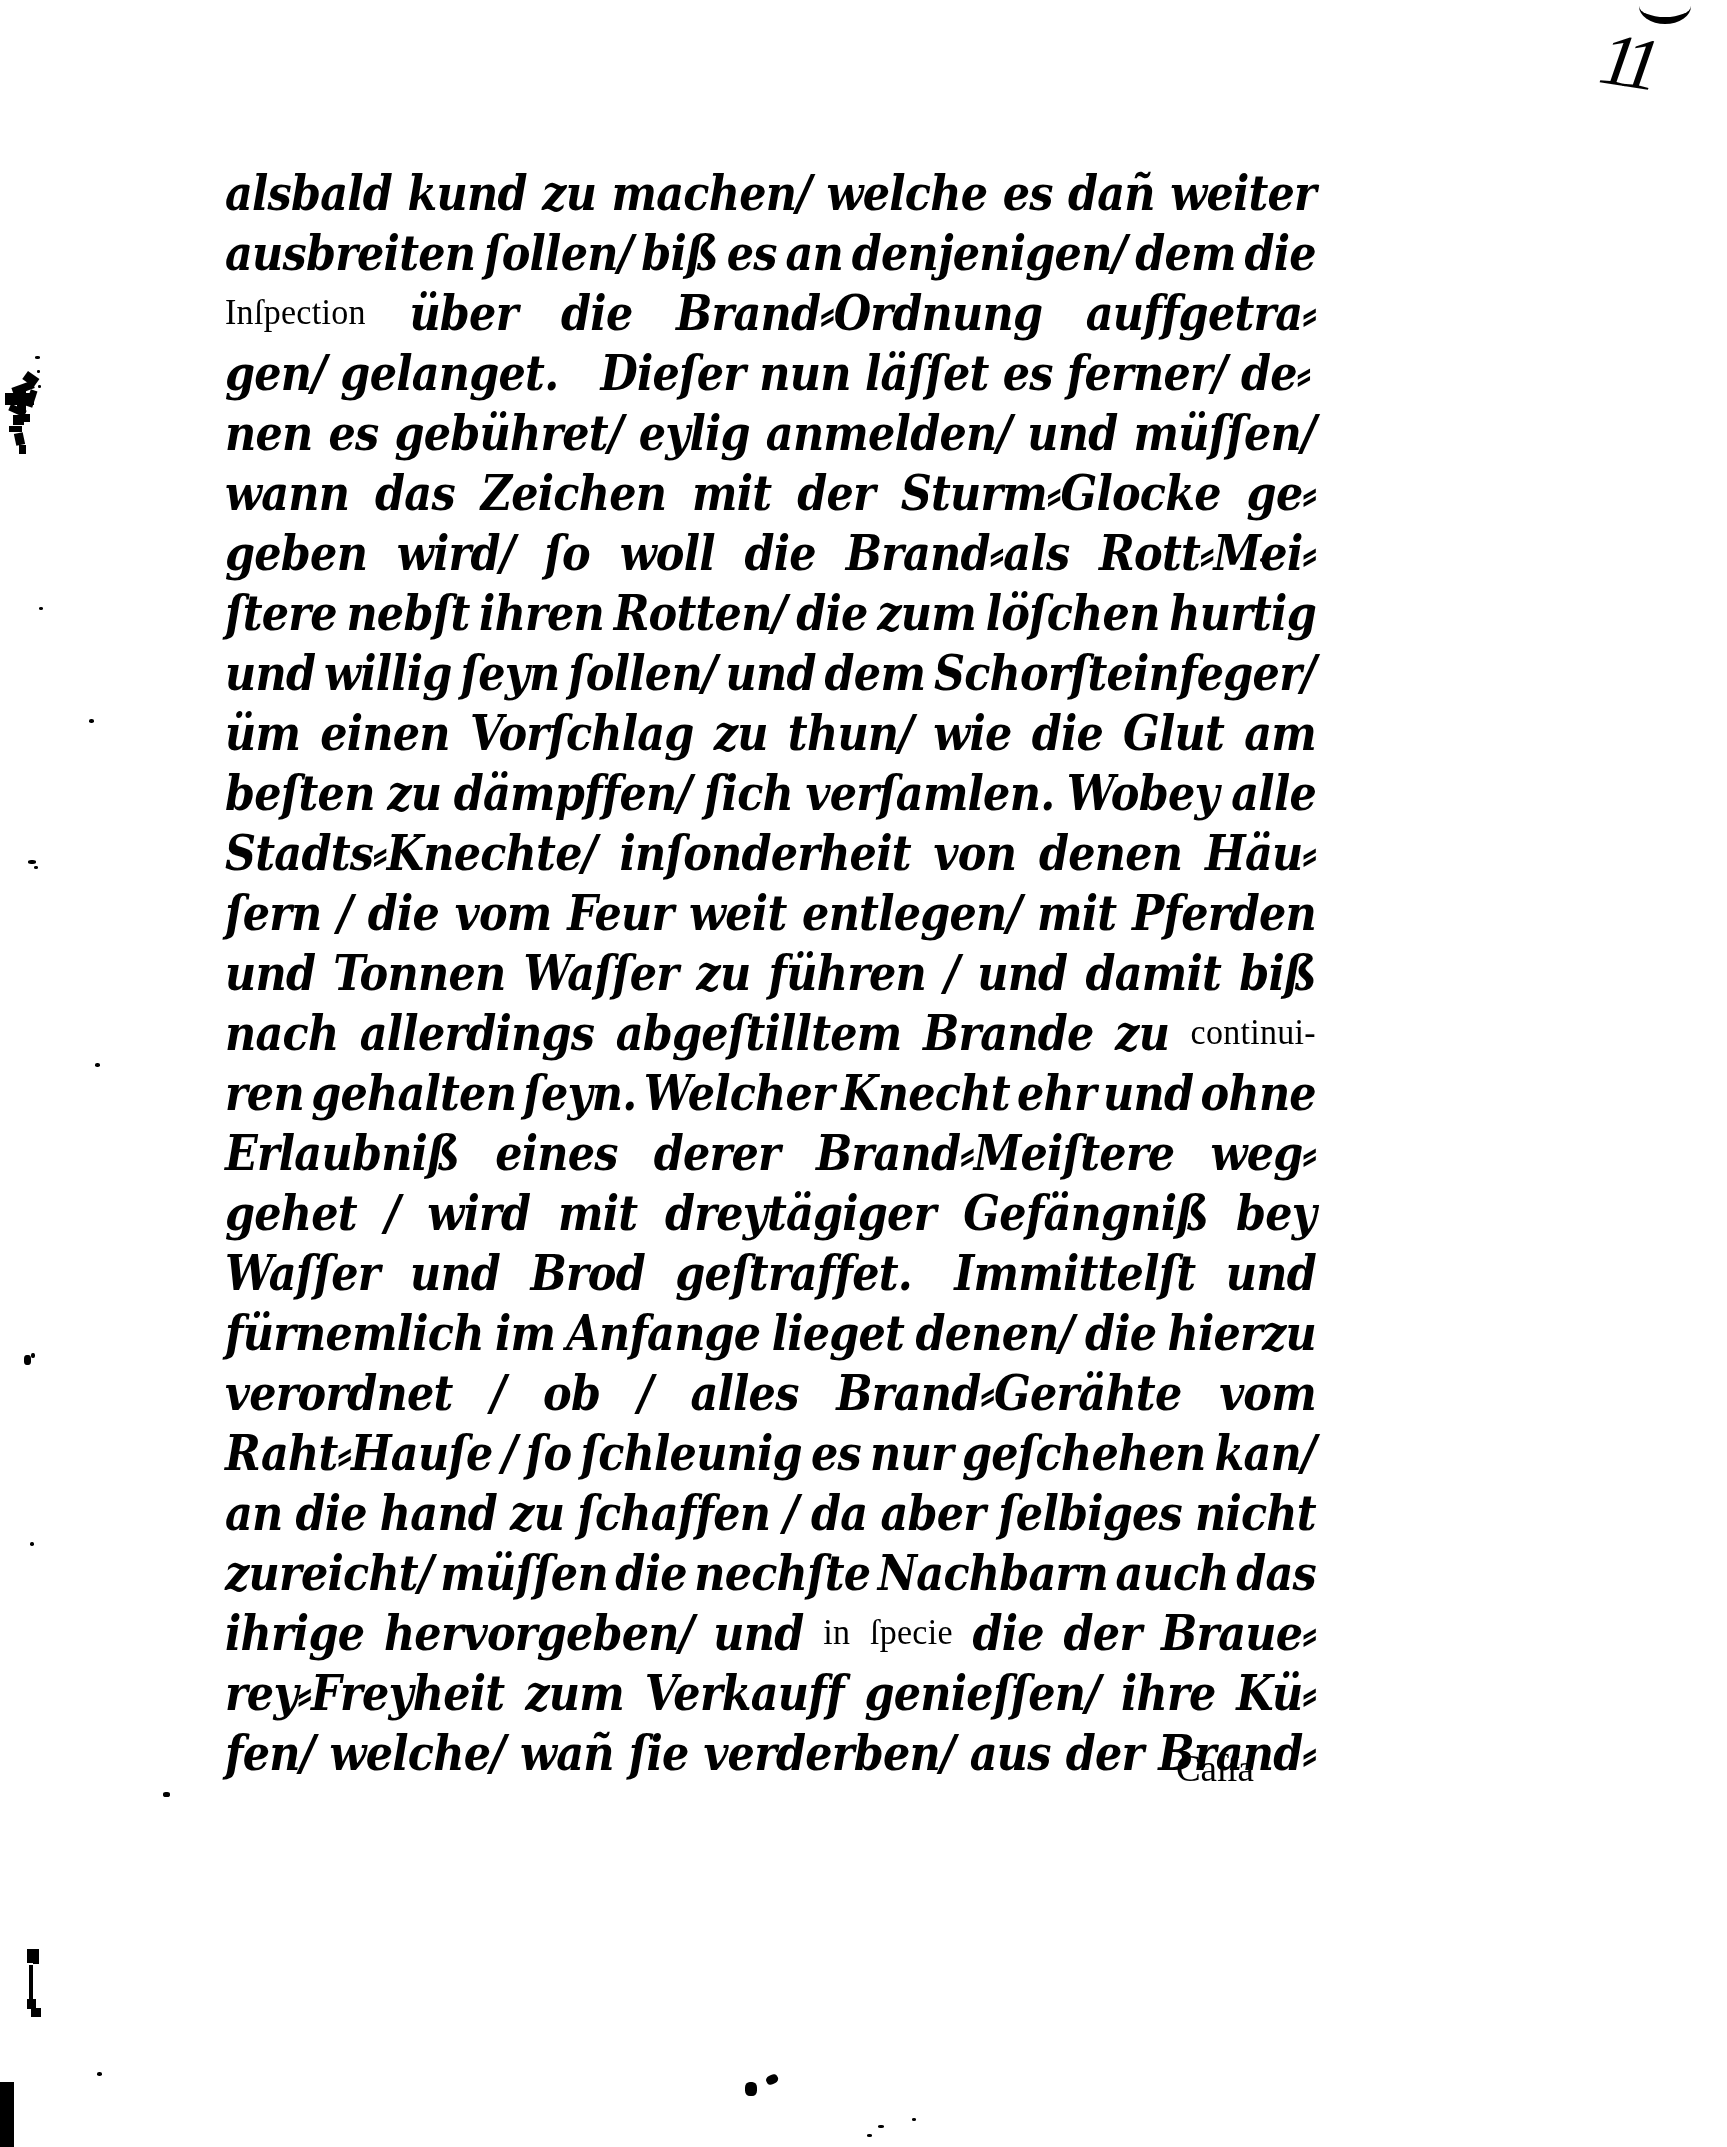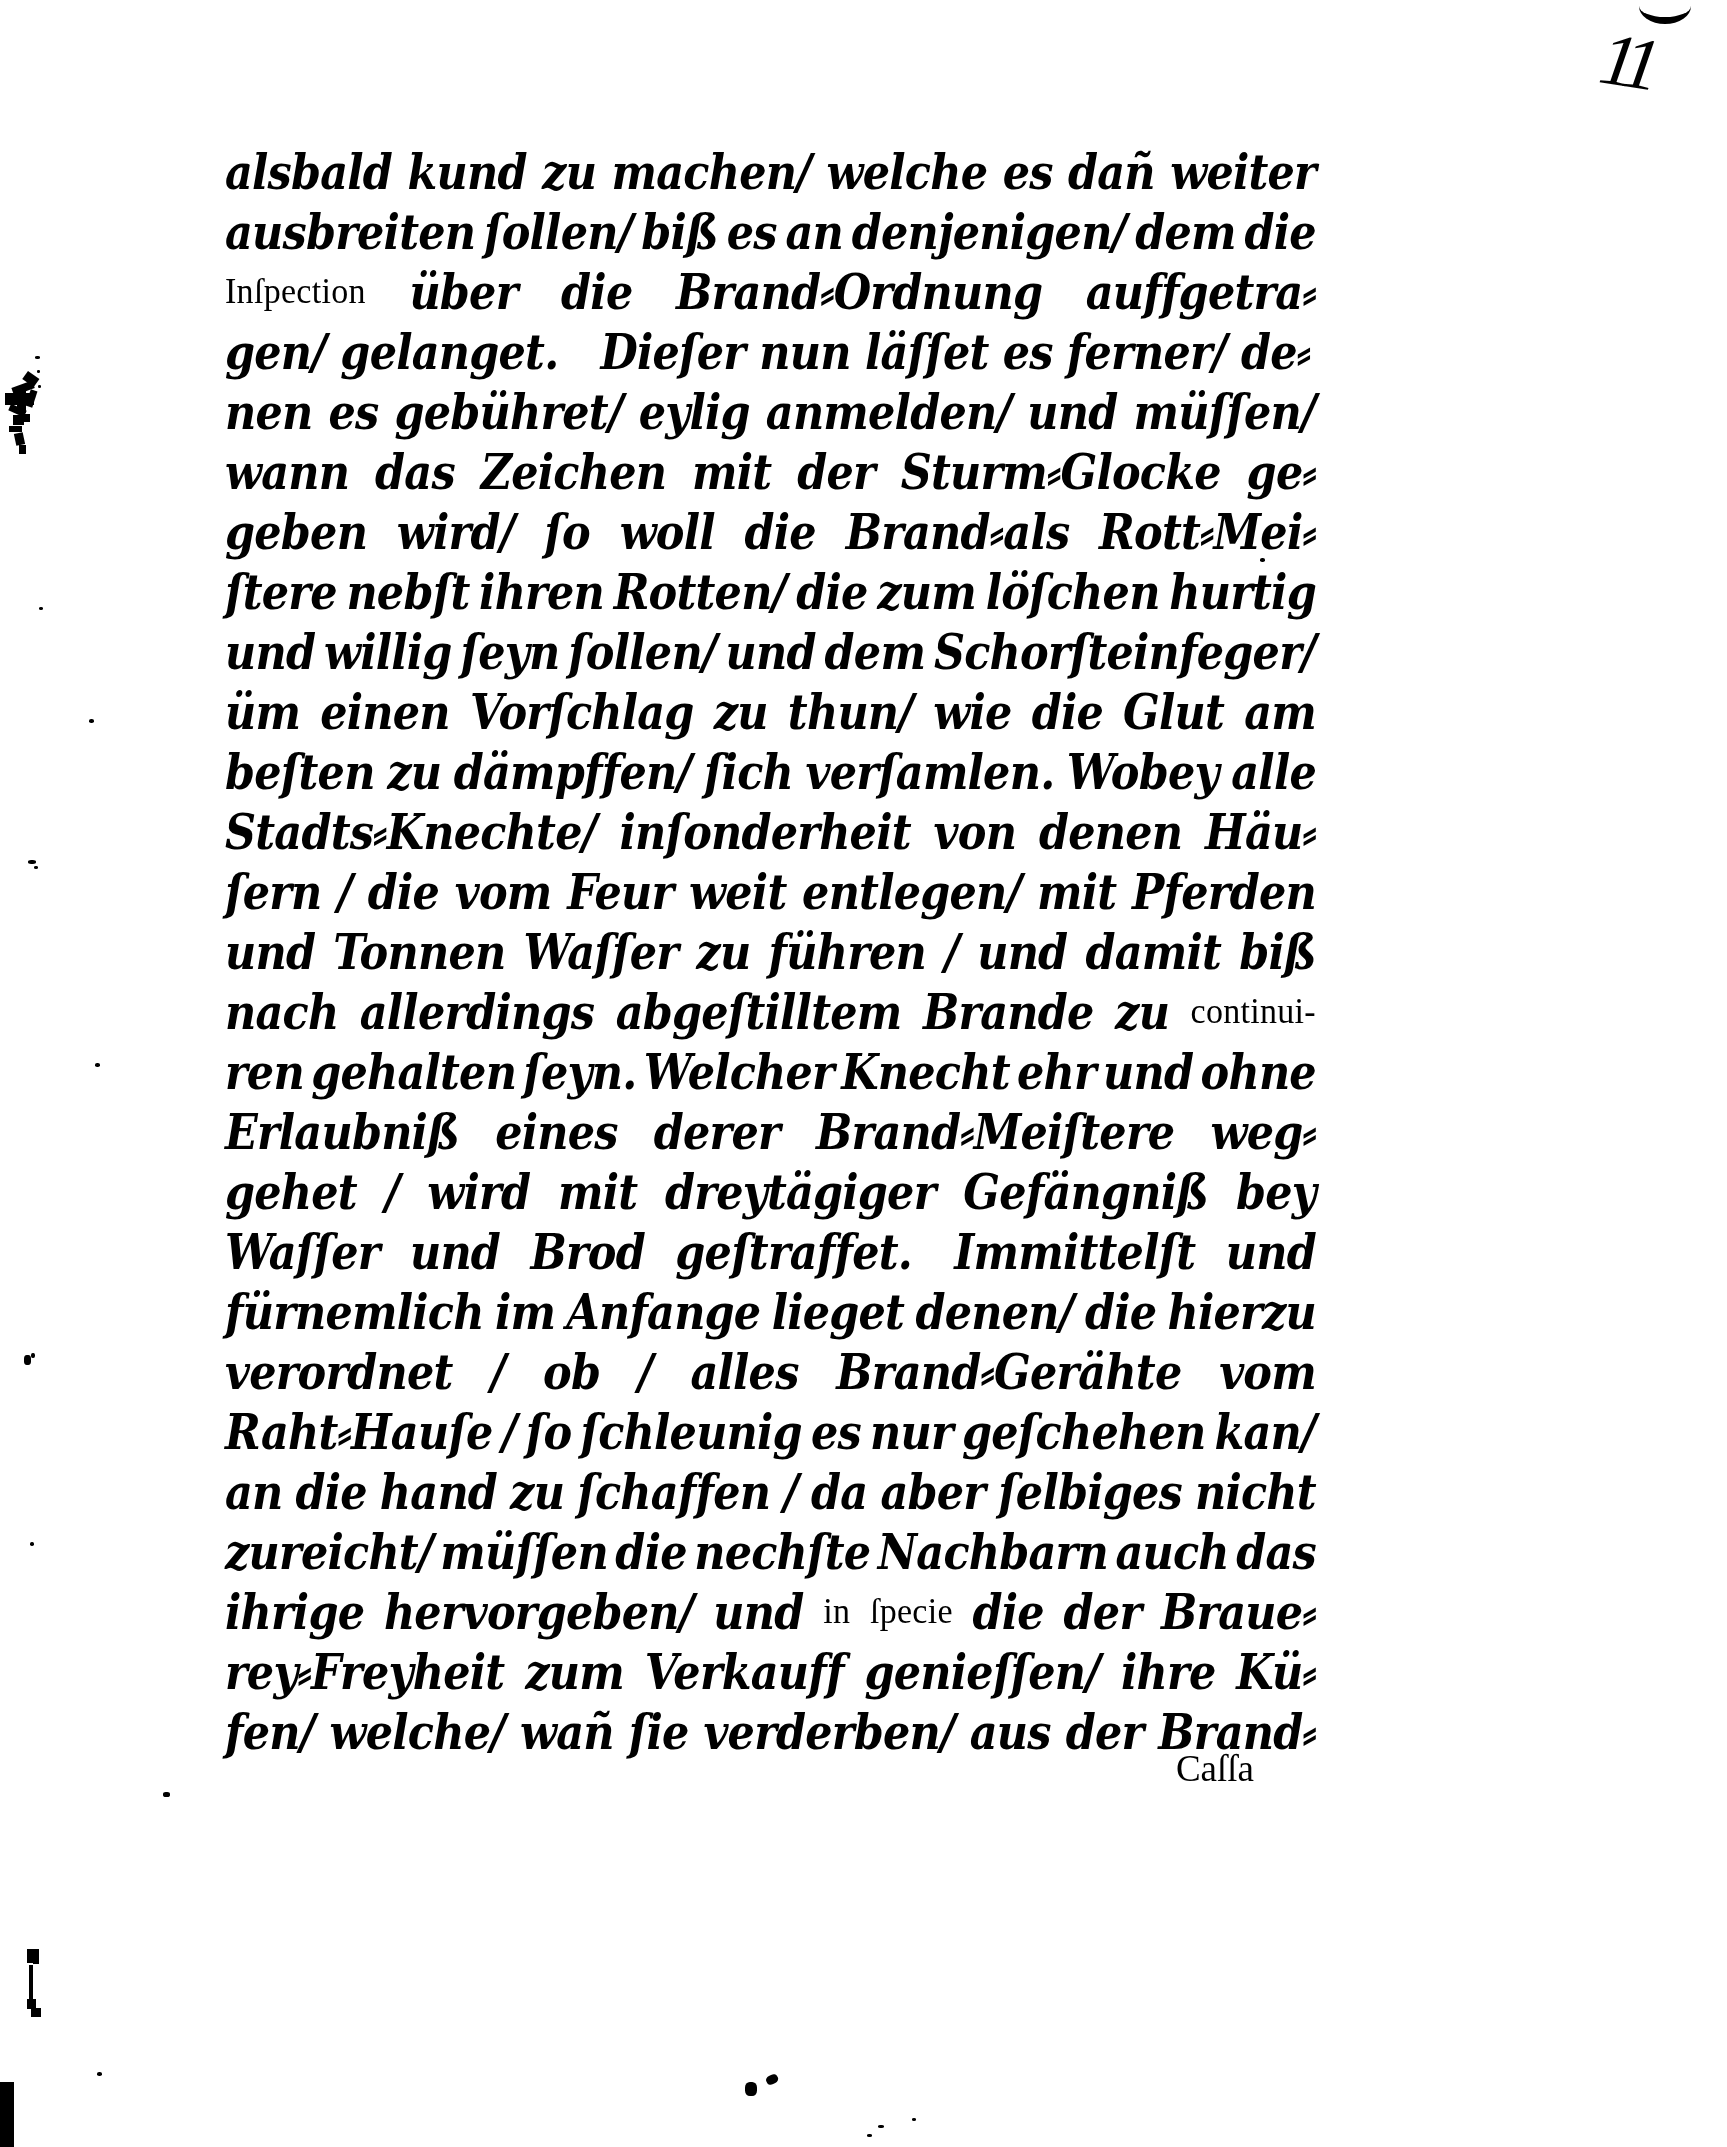--- a/index.html
+++ b/index.html
@@ -13,21 +13,21 @@
     height: 2148px;
     background: #ffffff;
     overflow: hidden;
     font-family: "DejaVu Serif", serif;
   }
 
   
   #textblock {
     position: absolute;
     left: 225px;
-    top: 146px;
+    top: 167px;
     width: 1091px;
   }
 
   .line {
     position: relative;
     height: 60px;
     line-height: 60px;
     white-space: nowrap;
     color: #000000;
     font-family: "DejaVu Serif", serif;

